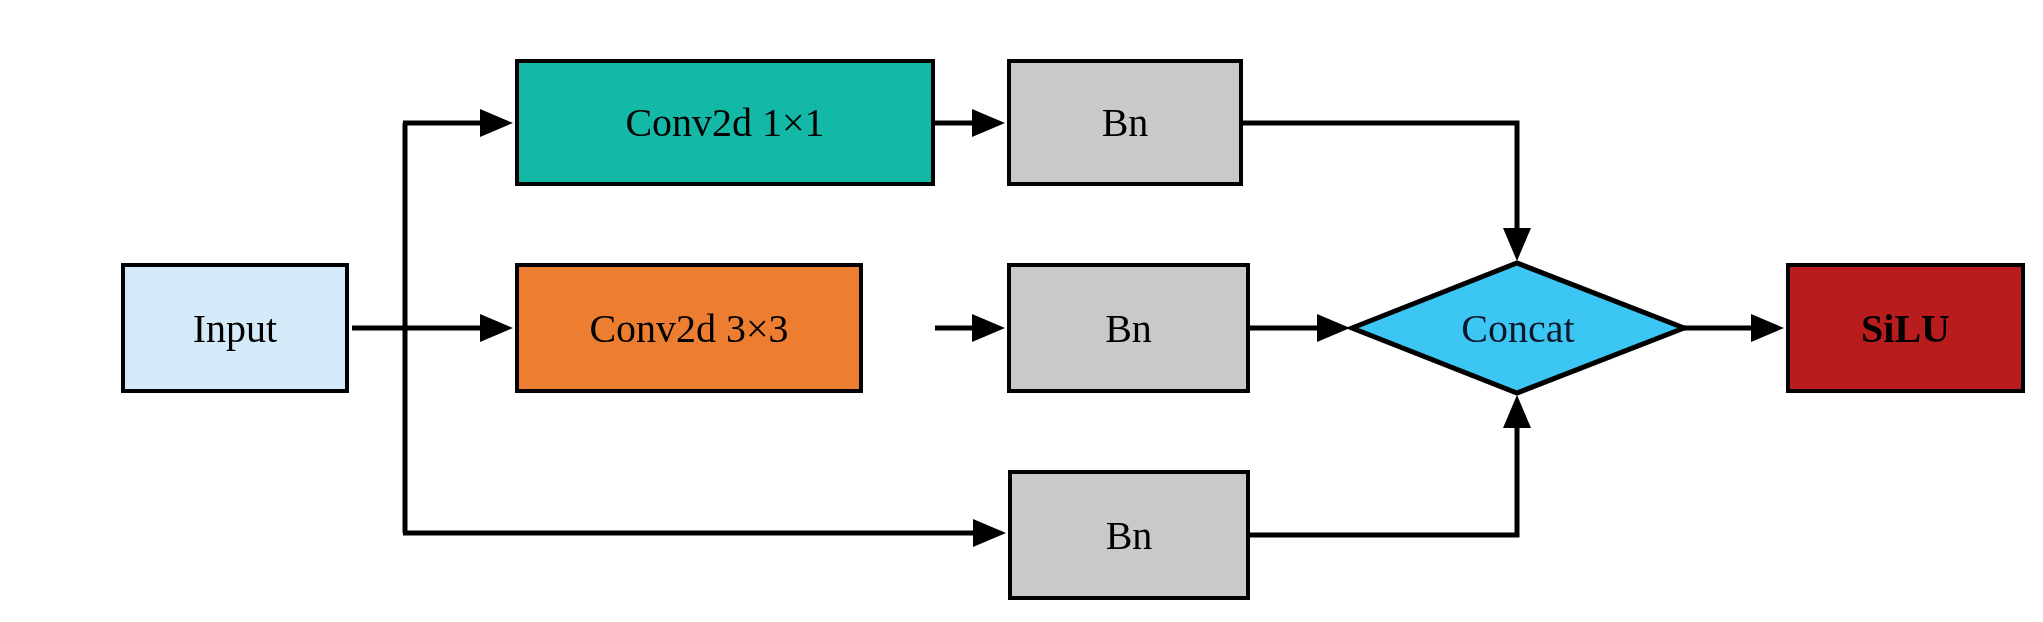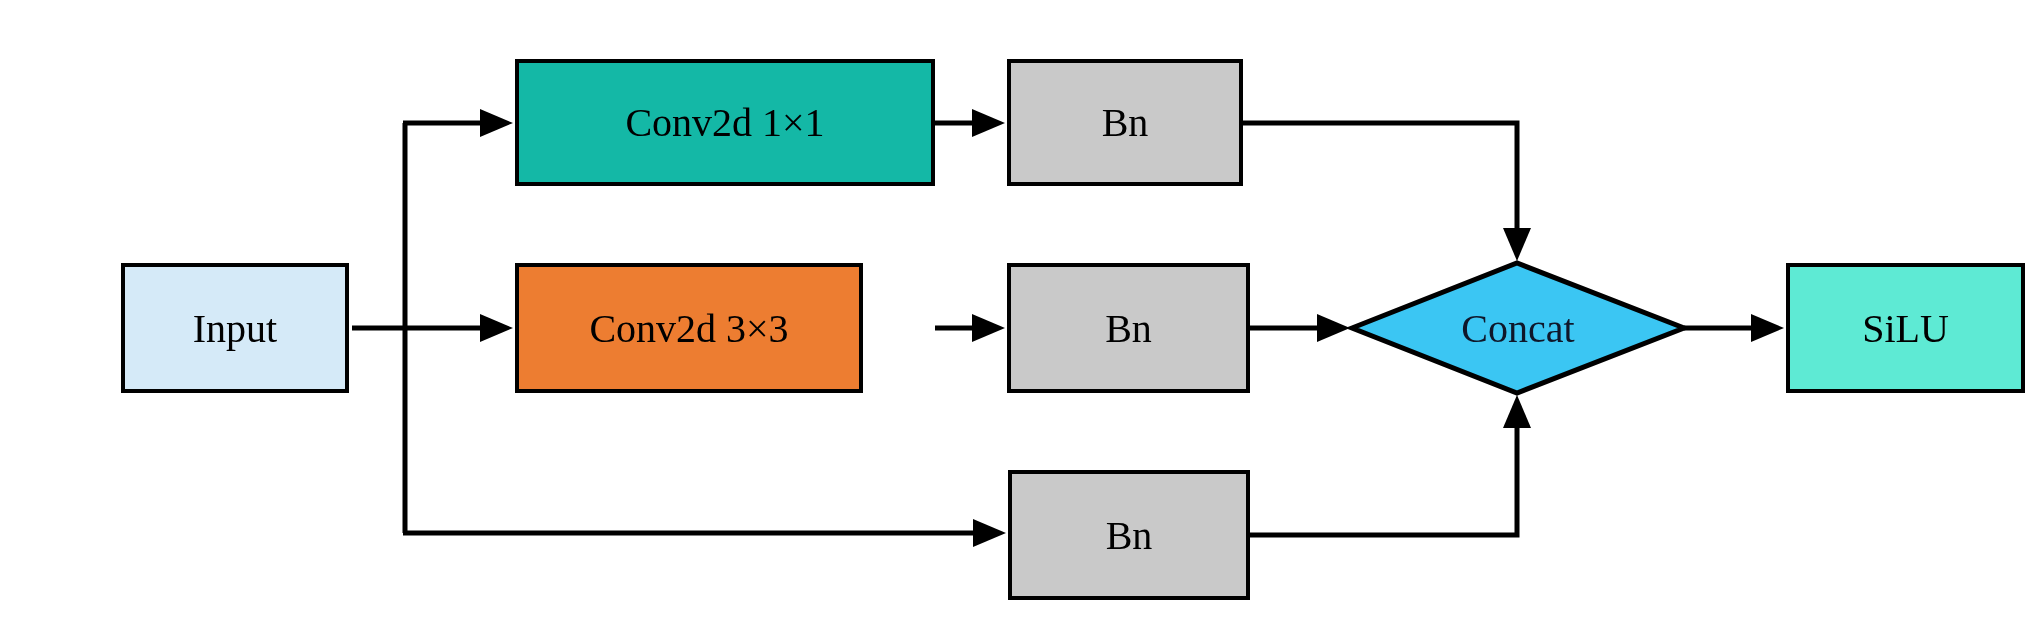--- a/index.html
+++ b/index.html
@@ -127,17 +127,17 @@
   </div>
 
   <div class="node node-bn-bot" style="background-color: rgb(201, 201, 201);">
     <span>Bn</span>
   </div>
 
   <div class="diamond-label">
     <span>Concat</span>
   </div>
 
-  <div class="node node-silu" style="background-color: #5eead4;">
+  <div class="node node-silu" style="background-color: #b91c1c; font-weight: bold;">
     <span>SiLU</span>
   </div>
 
 </div>
 
 </body></html>

